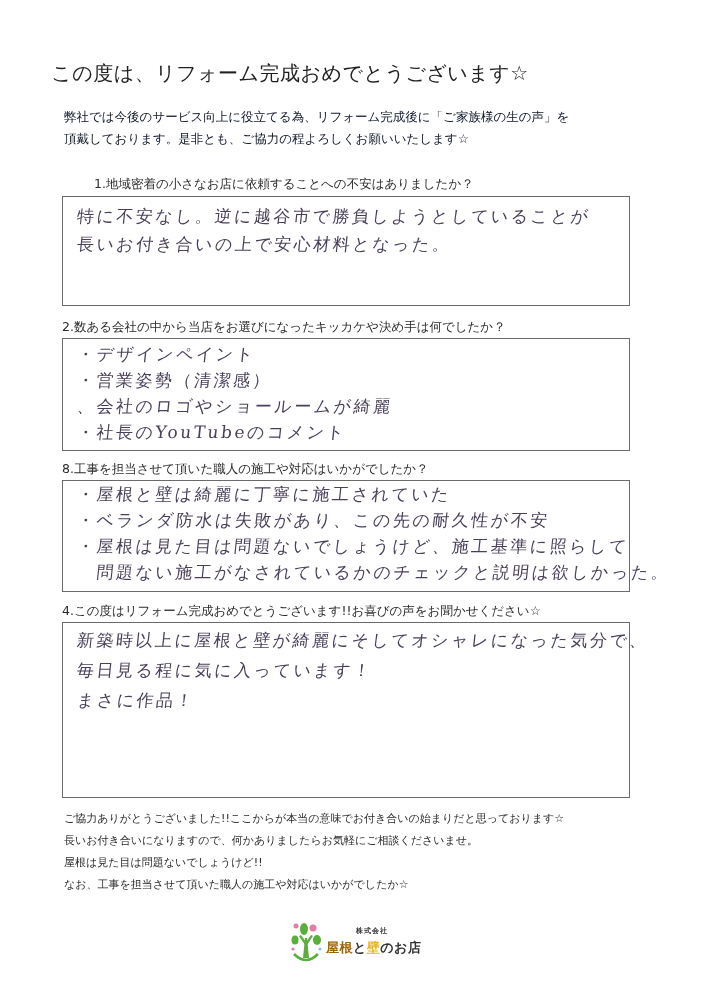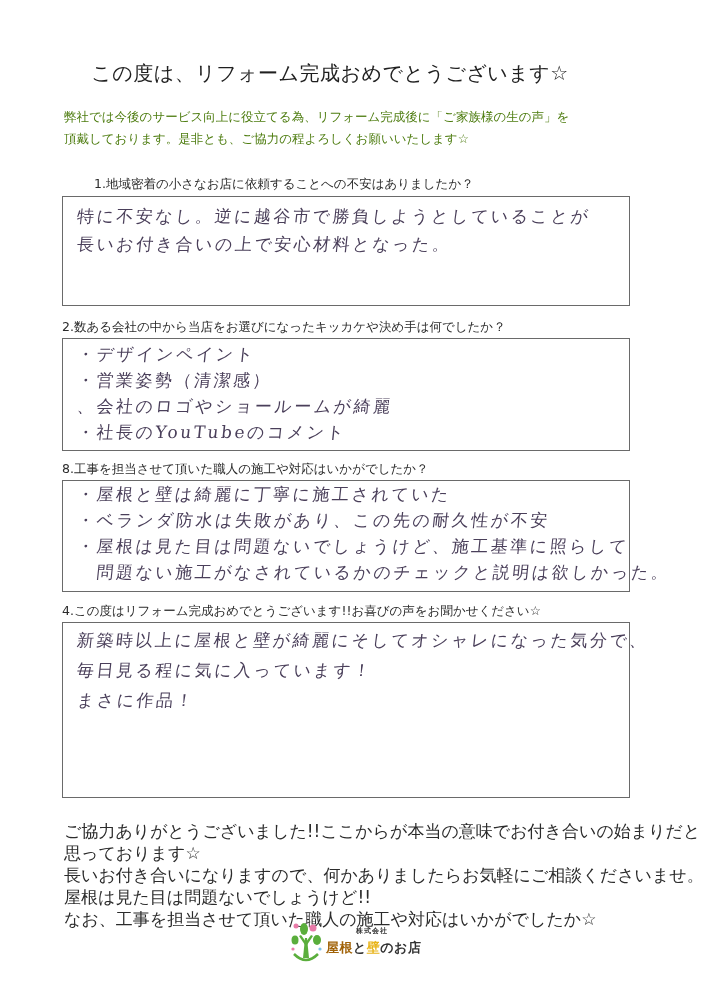--- a/index.html
+++ b/index.html
@@ -2,33 +2,33 @@
 <html><head>
   <meta charset="utf-8">
   <style>
     html, body { margin: 0; padding: 0; }
     body {
       width: 706px; height: 1000px; background: #ffffff; position: relative; overflow: hidden;
       font-family: "DejaVu Sans", "Liberation Sans", sans-serif; color: #2a2a2a;
     }
     .title {
       position: absolute; left: 0; width: 580px; top: 60px; text-align: center;
-      font-size: 20px; letter-spacing: 0.5px; color: #1f1f1f; margin-left: 40px;
+      font-size: 20px; letter-spacing: 0.5px; color: #1f1f1f;
     }
-    .intro { position: absolute; left: 64px; top: 106px; font-size: 12.5px; line-height: 22px; color: #4d7c0f; }
+    .intro { position: absolute; left: 64px; top: 106px; font-size: 12.5px; line-height: 22px; color: #0f172a; }
     .q-label { position: absolute; left: 62px; font-size: 12.5px; color: #2b2b2b; }
     .answer-box {
       position: absolute; left: 62px; width: 568px; border: 1.5px solid #6a6a6a;
       box-sizing: border-box; background: #fff;
     }
     .hw {
       position: absolute; left: 14px; font-family: "DejaVu Serif", "Liberation Serif", serif;
       color: #4a3f5a; font-size: 17px; letter-spacing: 2.5px; white-space: nowrap; transform: skewX(-6deg);
     }
-    .closing { position: absolute; left: 64px; top: 808px; font-size: 17px; line-height: 22px; color: #2b2b2b; margin-top: 12px; }
+    .closing { position: absolute; left: 64px; top: 808px; font-size: 11px; line-height: 22px; color: #2b2b2b; }
     .logo { position: absolute; left: 290px; top: 920px; width: 140px; height: 48px; }
     .logo-small { position: absolute; left: 66px; top: 6px; font-size: 7px; font-weight: bold; color: #333; letter-spacing: 1px; }
     .logo-name { position: absolute; left: 36px; top: 19px; font-size: 13px; font-weight: bold; letter-spacing: 0.5px; }
     .red { color: #a16207; }
     .yellow { color: #e8b41a; }
     .dark { color: #333; }
   </style>
 </head>
 <body>
 

